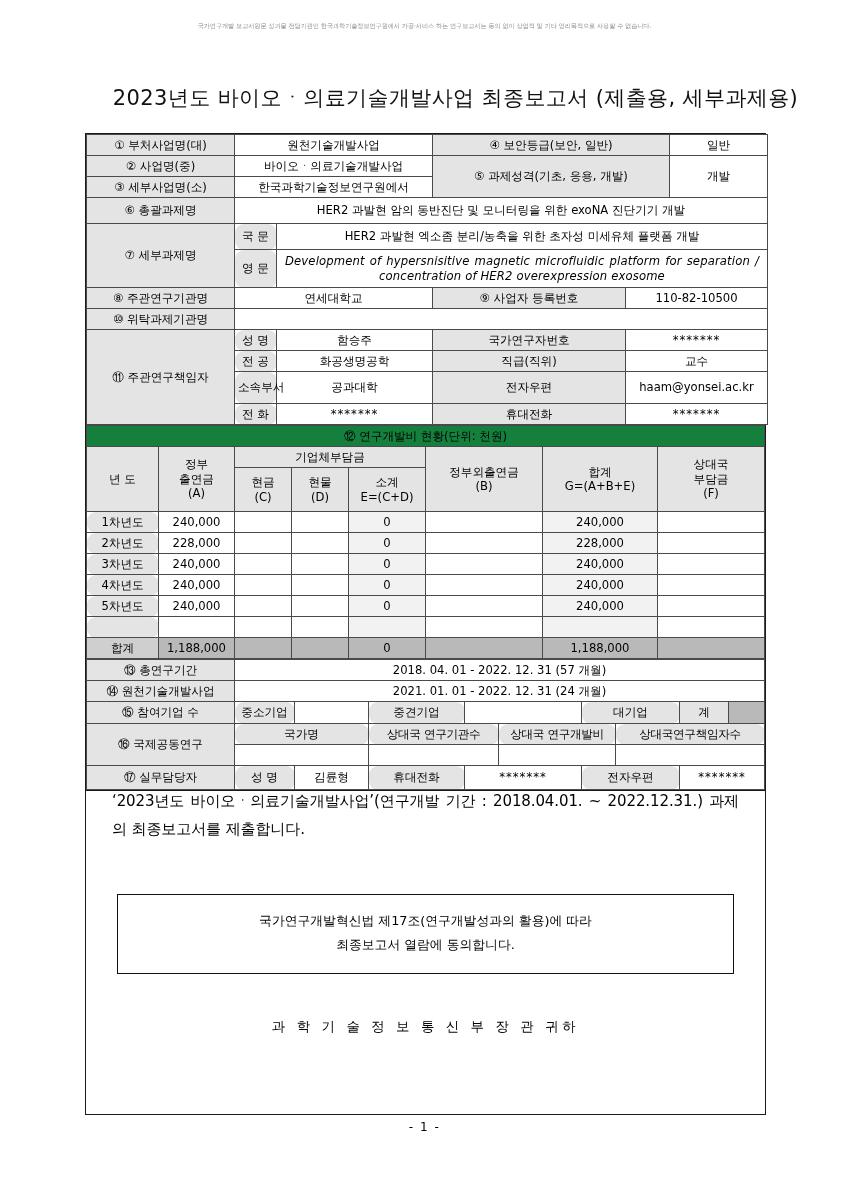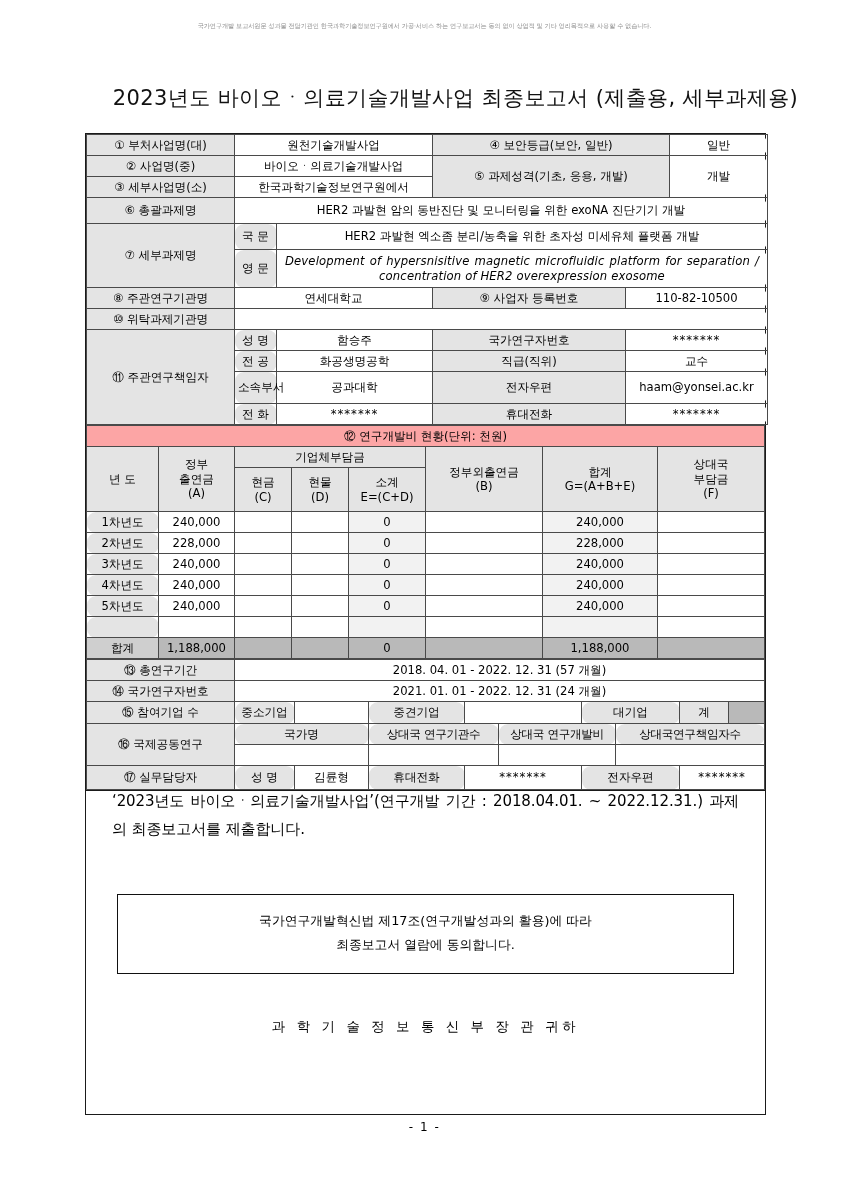--- a/index.html
+++ b/index.html
@@ -81,21 +81,20 @@
     text-align: left;
     padding-left: 8px;
   }
   td.lblc {
     background: #e4e4e4;
     text-align: center;
     border-radius: 9px;
   }
   td.val {
     background: #ffffff;
-    border-radius: 10px;
   }
   td.dark {
     background: #b9b9b9;
   }
   td.sum {
     background: #b9b9b9;
     text-align: right;
     padding-right: 5px;
   }
   td.sumlbl {
@@ -128,21 +127,21 @@
   .stars {
     letter-spacing: 1px;
     font-size: 10.5px;
   }
   td.hdr {
     background: #e4e4e4;
     font-size: 11.4px;
     line-height: 1.22;
   }
   td.sechead {
-    background: #fca5a5;
+    background: #15803d;
     font-size: 11.6px;
     height: 19px;
   }
 
   
   .lower {
     position: absolute;
     left: 85px;
     top: 770px;
     width: 681px;
@@ -426,21 +425,21 @@
         <col style="width:64px">
         <col style="width:85px">
       </colgroup>
 
       <tbody>
           <tr>
         <td class="lbl">⑬ 총연구기간</td>
         <td class="val" colspan="8">2018. 04. 01 - 2022. 12. 31 (57 개월)</td>
       </tr>
       <tr>
-        <td class="lbl">⑭ 국가연구자번호</td>
+        <td class="lbl">⑭ 원천기술개발사업</td>
         <td class="val" colspan="8">2021. 01. 01 - 2022. 12. 31 (24 개월)</td>
       </tr>
 
       <tr>
         <td class="lbl">⑮ 참여기업 수</td>
         <td class="lblc">중소기업</td>
         <td class="val"></td>
         <td class="lblc">중견기업</td>
         <td class="val" colspan="2"></td>
         <td class="lblc" colspan="2">대기업</td>

